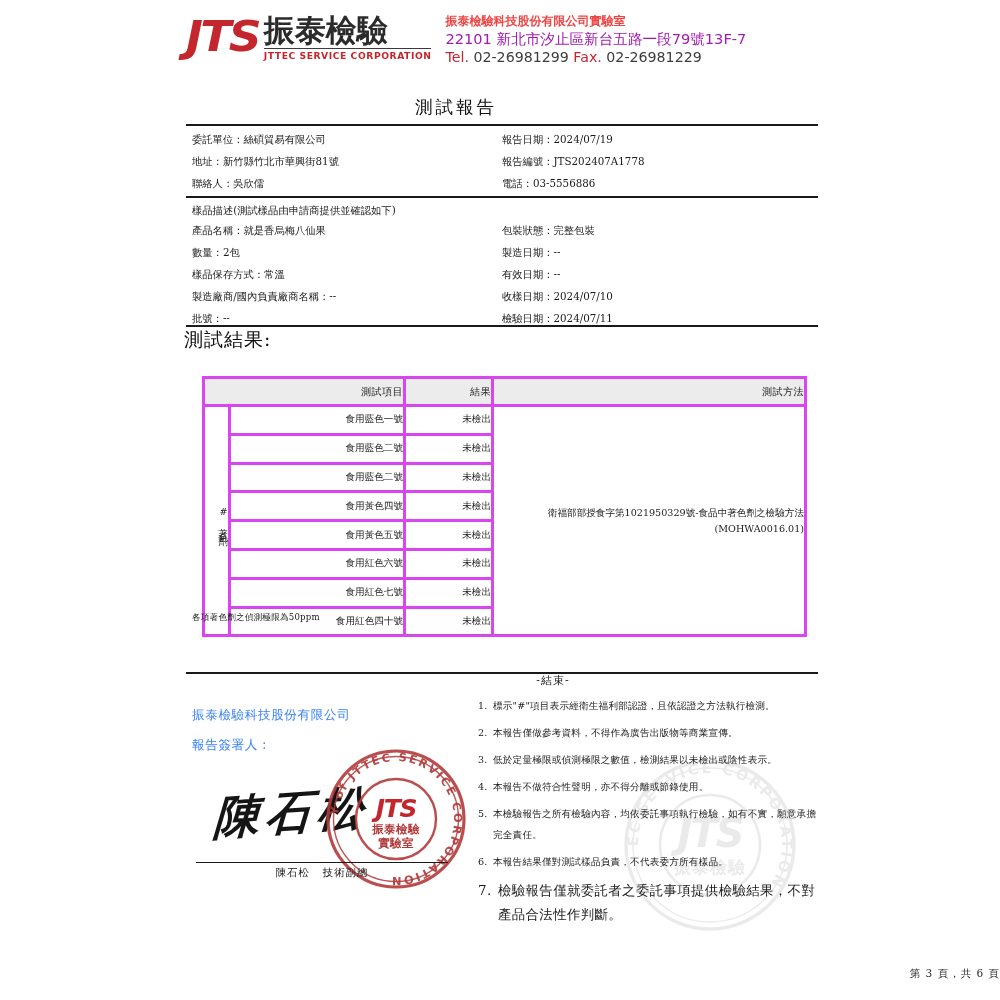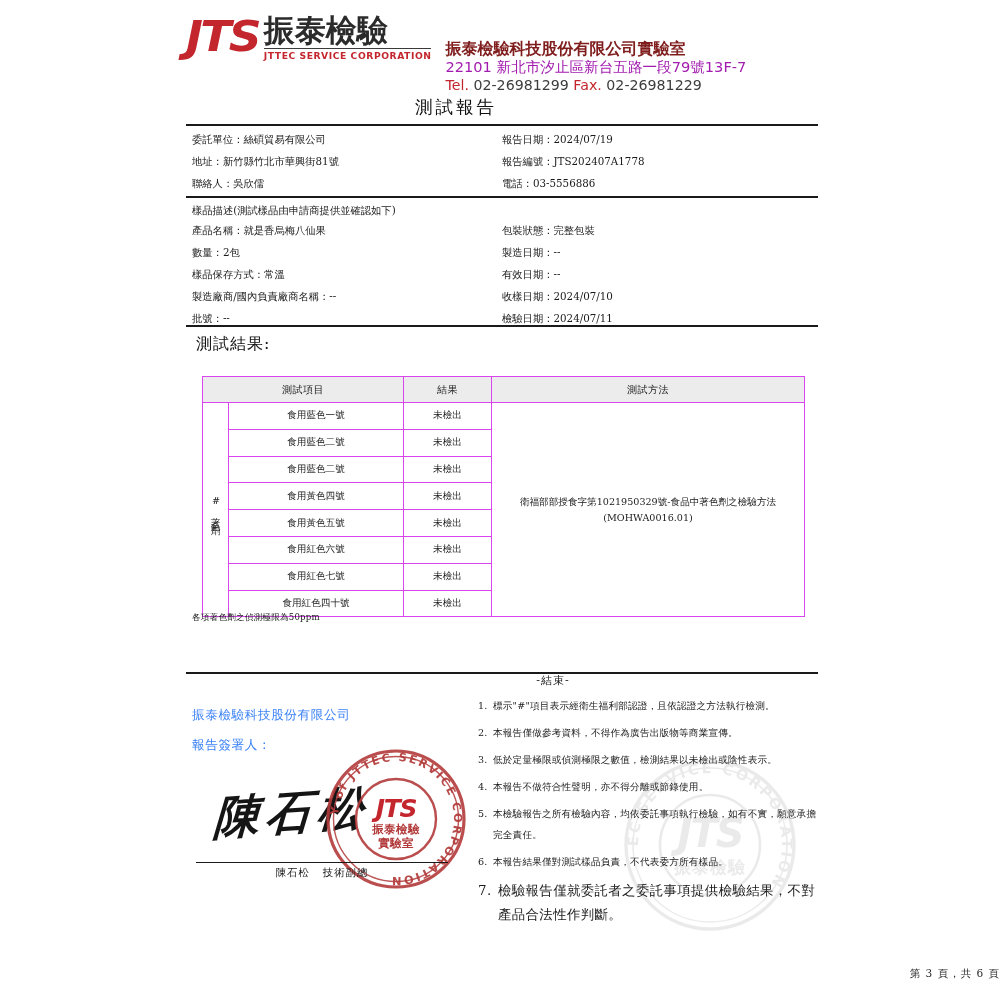--- a/index.html
+++ b/index.html
@@ -78,25 +78,24 @@
     text-align: center;
     white-space: nowrap;
   }
   .lab-info {
     margin-left: 14px;
     padding-top: 1px;
     font-family: "DejaVu Sans", "Liberation Sans", sans-serif;
     white-space: nowrap;
   }
   .lab-name {
-    font-size: 16px;
+    font-size: 12px;
     line-height: 16px;
     font-weight: 700;
-    color: #7f1d1d;
-    margin-top: 28px;
+    color: #ef4444;
   }
   .lab-addr {
     font-size: 14.6px;
     line-height: 19px;
     color: #a21caf;
   }
   .lab-tel {
     font-size: 14.2px;
     line-height: 19px;
     color: #3C3C3C;
@@ -145,46 +144,45 @@
     left: 192px;
     font-size: 10.3px;
     line-height: 18px;
     color: #1a1a1a;
   }
 
   
   .results-label {
     position: absolute;
     left: 184px;
-    top: 334px;
-    font-size: 16px;
+    top: 327px;
+    font-size: 19px;
     letter-spacing: 1px;
     color: #111;
-    margin-left: 12px;
   }
 
   
   .tbl-wrap {
     position: absolute;
     left: 202px;
     top: 376px;
     width: 602px;
   }
   table.results {
     border-collapse: collapse;
     width: 602px;
     table-layout: fixed;
   }
   table.results th,
   table.results td {
-    border: 1px solid #d946ef;
+    border: 3px solid #d946ef;
     font-weight: normal;
     font-size: 9.6px;
     color: #1a1a1a;
-    text-align: center;
+    text-align: right;
     vertical-align: middle;
     padding: 0;
   }
   table.results thead th {
     background: #ECECEC;
     height: 25px;
     font-size: 10px;
     letter-spacing: 0.5px;
   }
   table.results tbody td {

